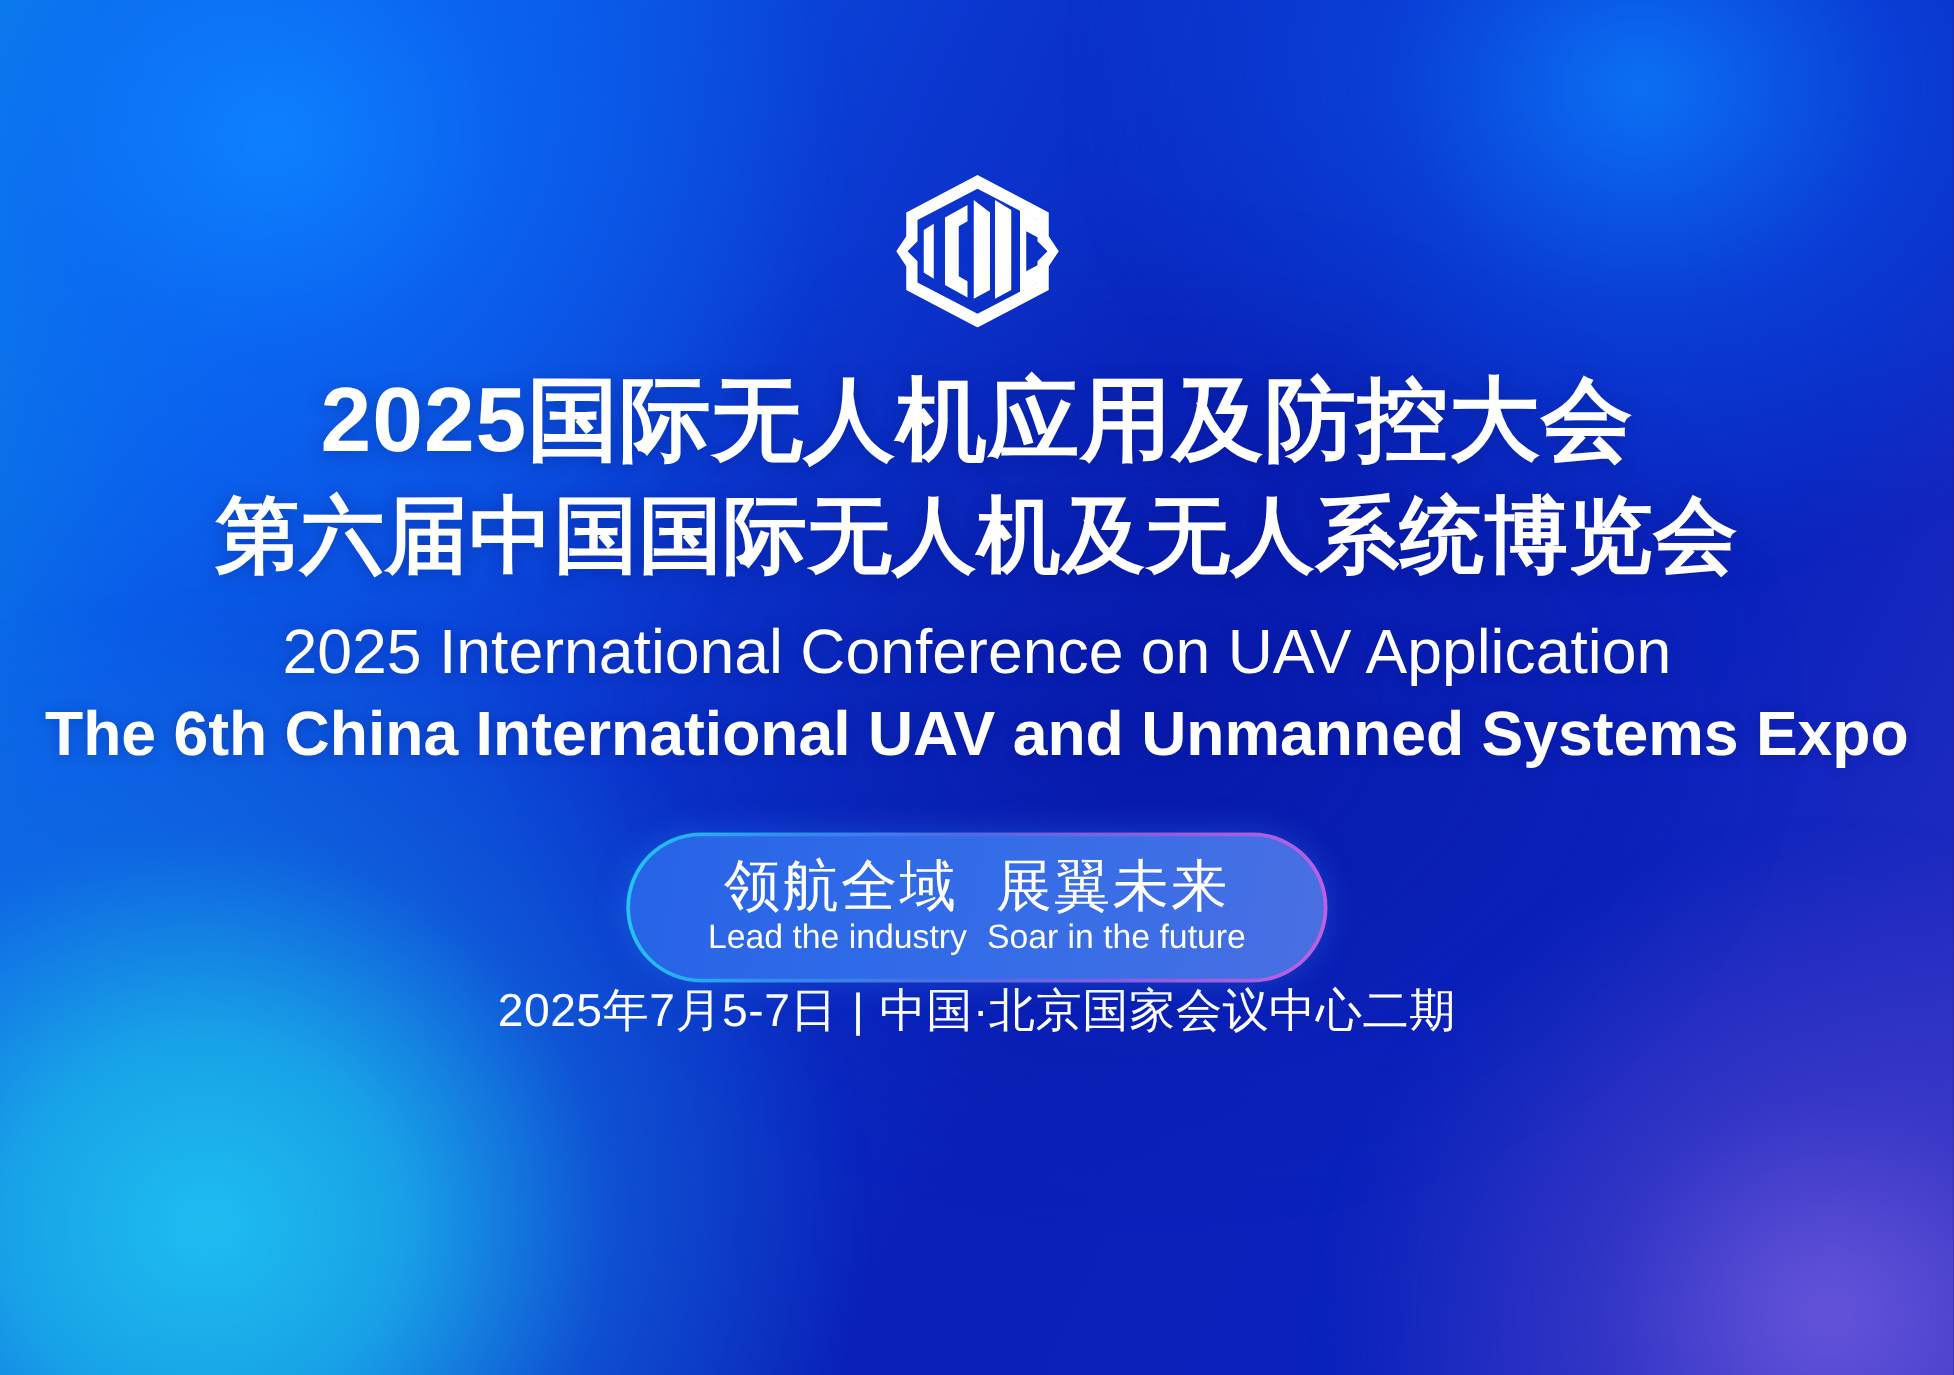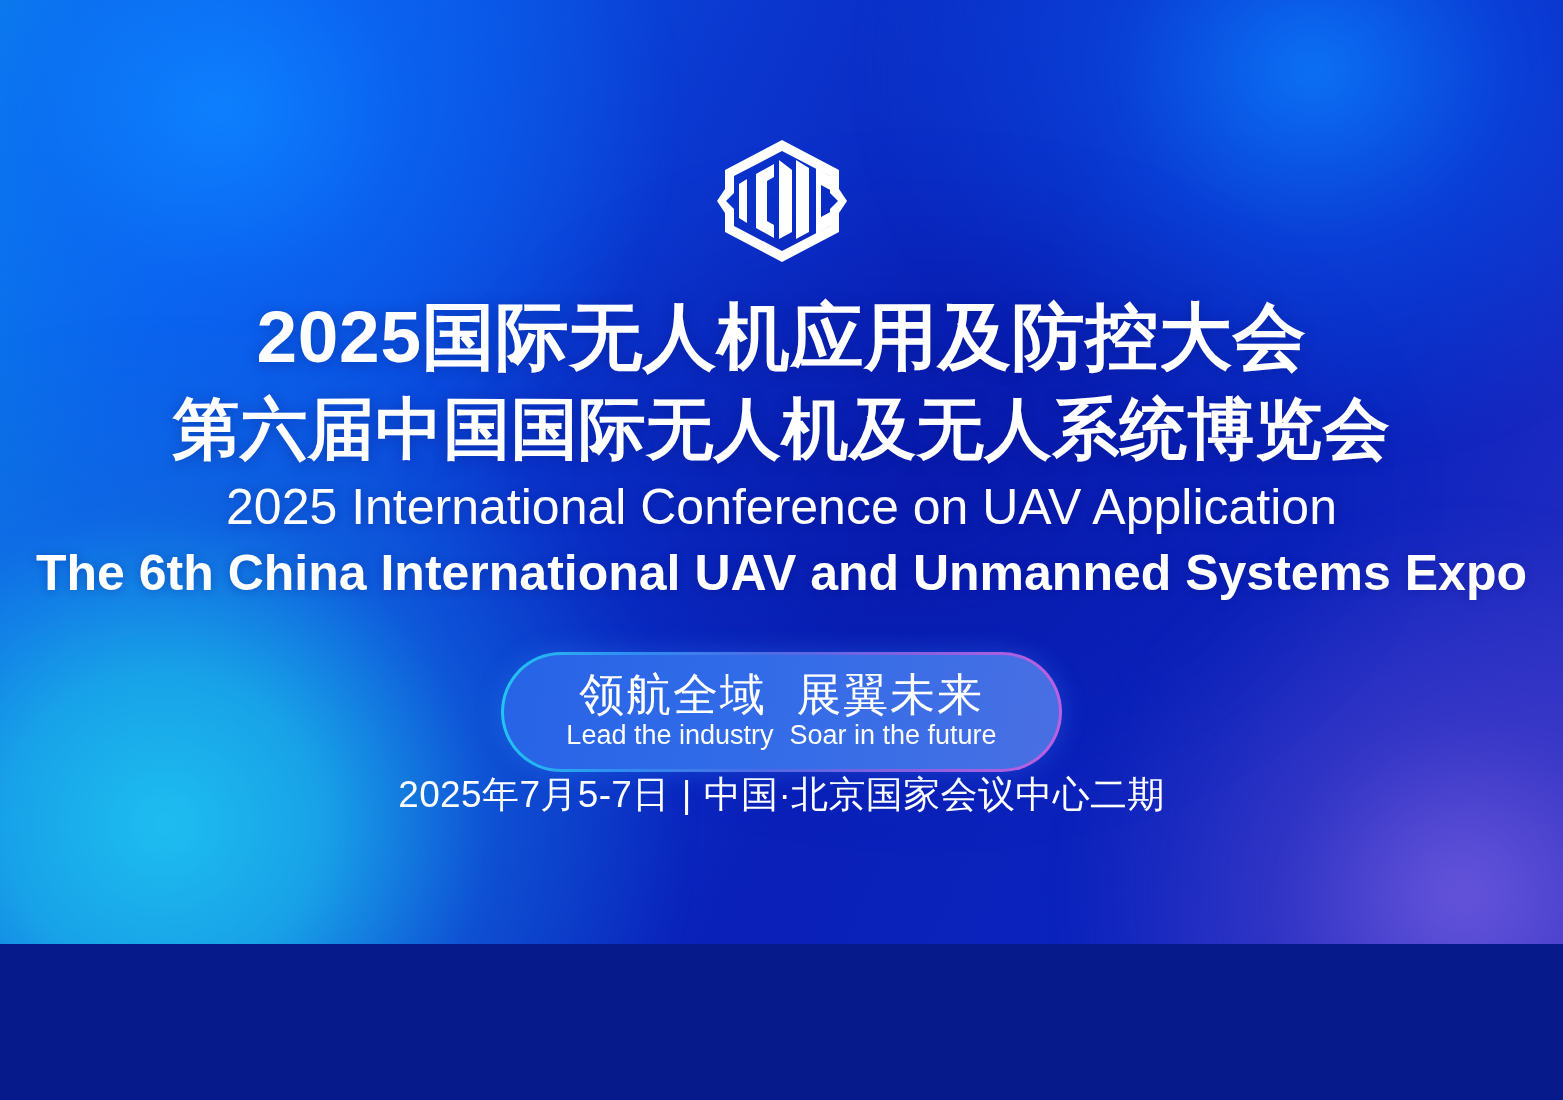--- a/index.html
+++ b/index.html
@@ -8,21 +8,21 @@
     padding: 0;
     background: #061a8c;
   }
   body {
     font-family: "Liberation Sans", "DejaVu Sans", sans-serif;
   }
 
   .poster {
     position: relative;
     width: 1563px;
-    height: 944px;
+    height: 1100px;
     overflow: hidden;
     background-color: #4c1d95;
     isolation: isolate;
   }
 
   
   .bg-base {
     position: absolute;
     inset: 0;
     background:
@@ -126,21 +126,21 @@
   }
 
   .title-en-1,
   .title-en-2 {
     color: #ffffff;
     font-weight: 400;
     white-space: nowrap;
     text-shadow: 0 1px 10px rgba(0,20,120,0.30);
   }
   .title-en-1 {
-    margin-top: 16px;
+    margin-top: 30px;
     font-size: 50px;
     line-height: 1.08;
   }
   .title-en-2 {
     margin-top: 12px;
     font-size: 50px;
     line-height: 1.08;
     font-weight: bold;
   }
 

